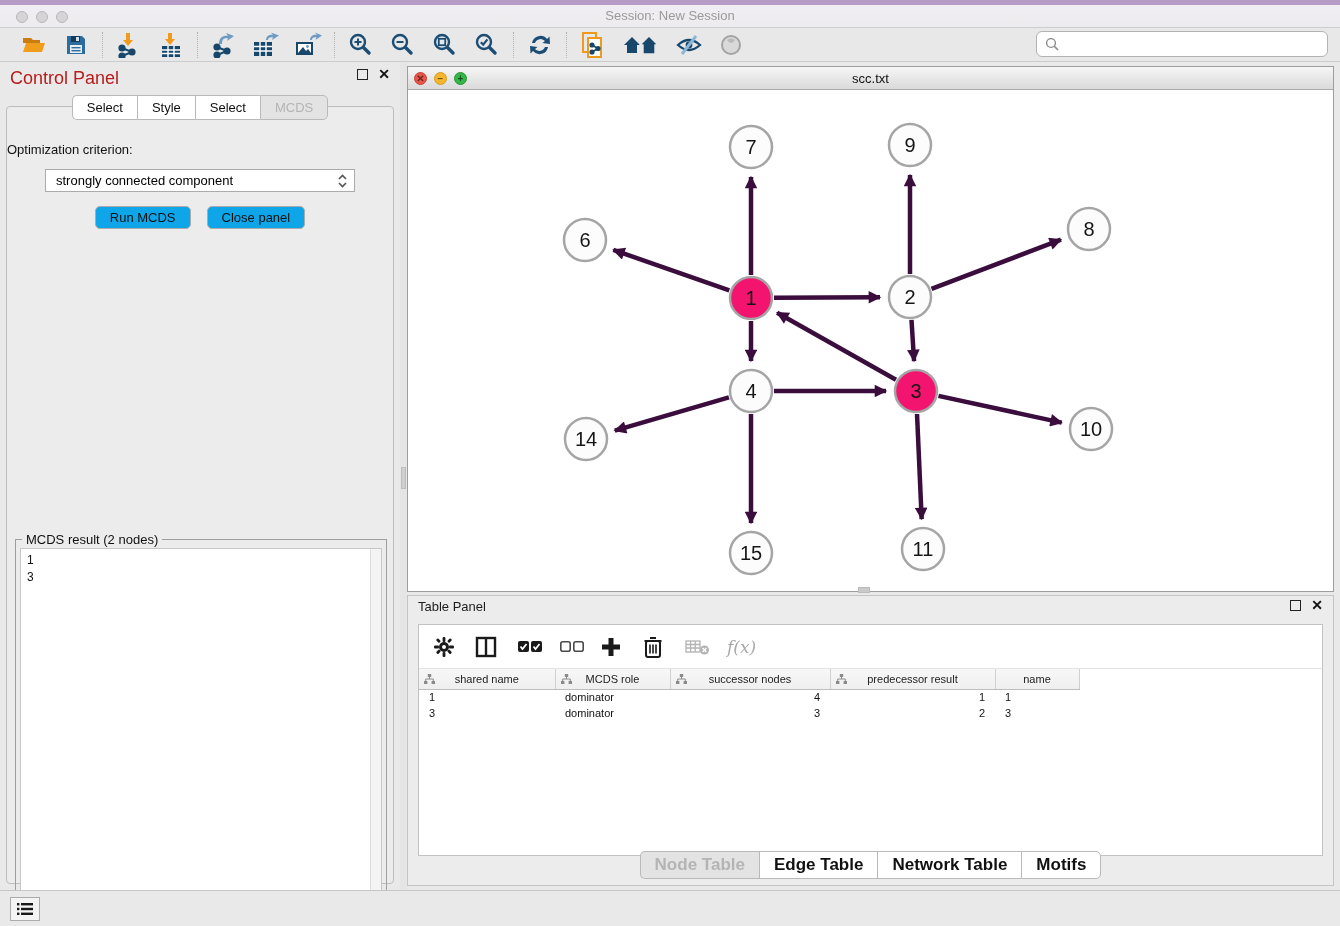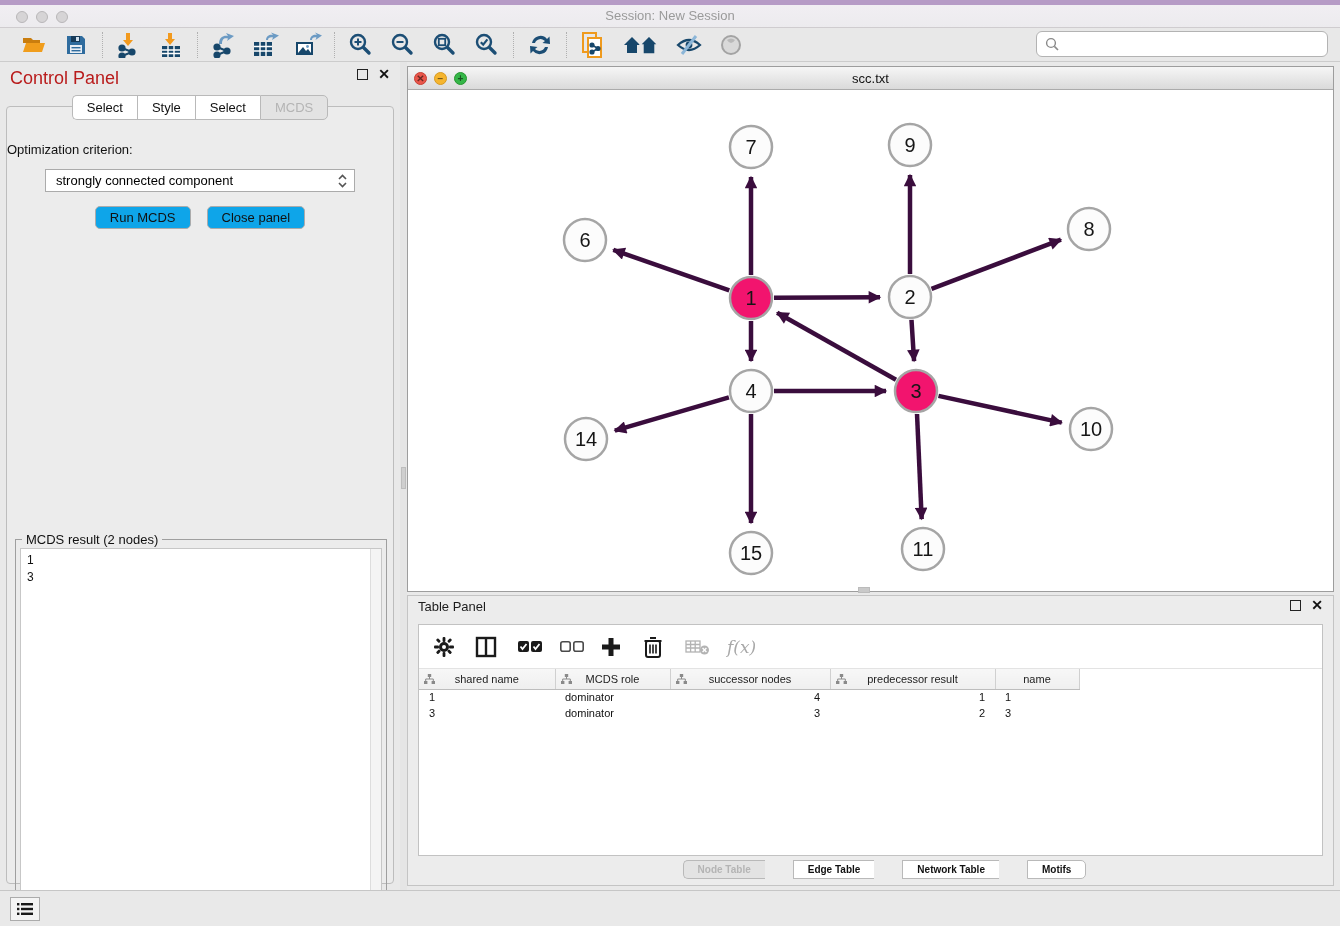--- a/index.html
+++ b/index.html
@@ -81,21 +81,21 @@
   .tp-btn { width:24px; height:24px; display:flex; align-items:center; justify-content:flex-start; cursor:pointer; }
   .fx { font-family:"DejaVu Serif", serif; font-style:italic; font-size:17px; color:#a8a8a8; }
   table.datatable { border-collapse:collapse; table-layout:fixed; font-size:11px; }
   table.datatable th { background:linear-gradient(#f7f7f7,#efefef); border-right:1px solid #d0d0d0;
     border-bottom:1px solid #bdbdbd; font-weight:normal; color:#222; height:20px; text-align:center;
     position:relative; padding:0 4px; white-space:nowrap; overflow:hidden; }
   table.datatable td { height:16px; padding:0 10px; color:#111; white-space:nowrap; overflow:hidden; }
   .th-inner { display:flex; align-items:center; justify-content:center; gap:5px; }
   .tree-ico { position:absolute; left:5px; top:5px; }
   .tp-tabs { position:absolute; bottom:6px; left:0; width:100%; display:flex; justify-content:center; }
-  .tp-tabs .seg-tab { font-weight:600; font-size:10px; padding:3px 14px;margin-left:28px; }
+  .tp-tabs .seg-tab { font-weight:600; font-size:17px; padding:3px 14px; }
   .tp-tabs .seg-tab.active { font-weight:600; }
 
   
   .statusbar { position:absolute; left:0; top:890px; width:1340px; height:36px; background:#e9e9e9;
     border-top:1px solid #c6c6c6; }
   .status-left-btn { position:absolute; left:10px; top:6px; width:30px; height:24px; background:#f4f4f4;
     border:1px solid #ababab; display:flex; align-items:center; justify-content:center; cursor:pointer; }
   .memory-btn { position:absolute; right:10px; top:6px; height:24px; background:#f7f7f7; border:1px solid #ababab;
     border-radius:3px; display:flex; align-items:center; gap:6px; padding:0 10px; font-size:13px; color:#111; cursor:pointer;margin-top:44px; }
   .mem-dot { width:13px; height:13px; border-radius:50%; background:#1e8e3e; }

